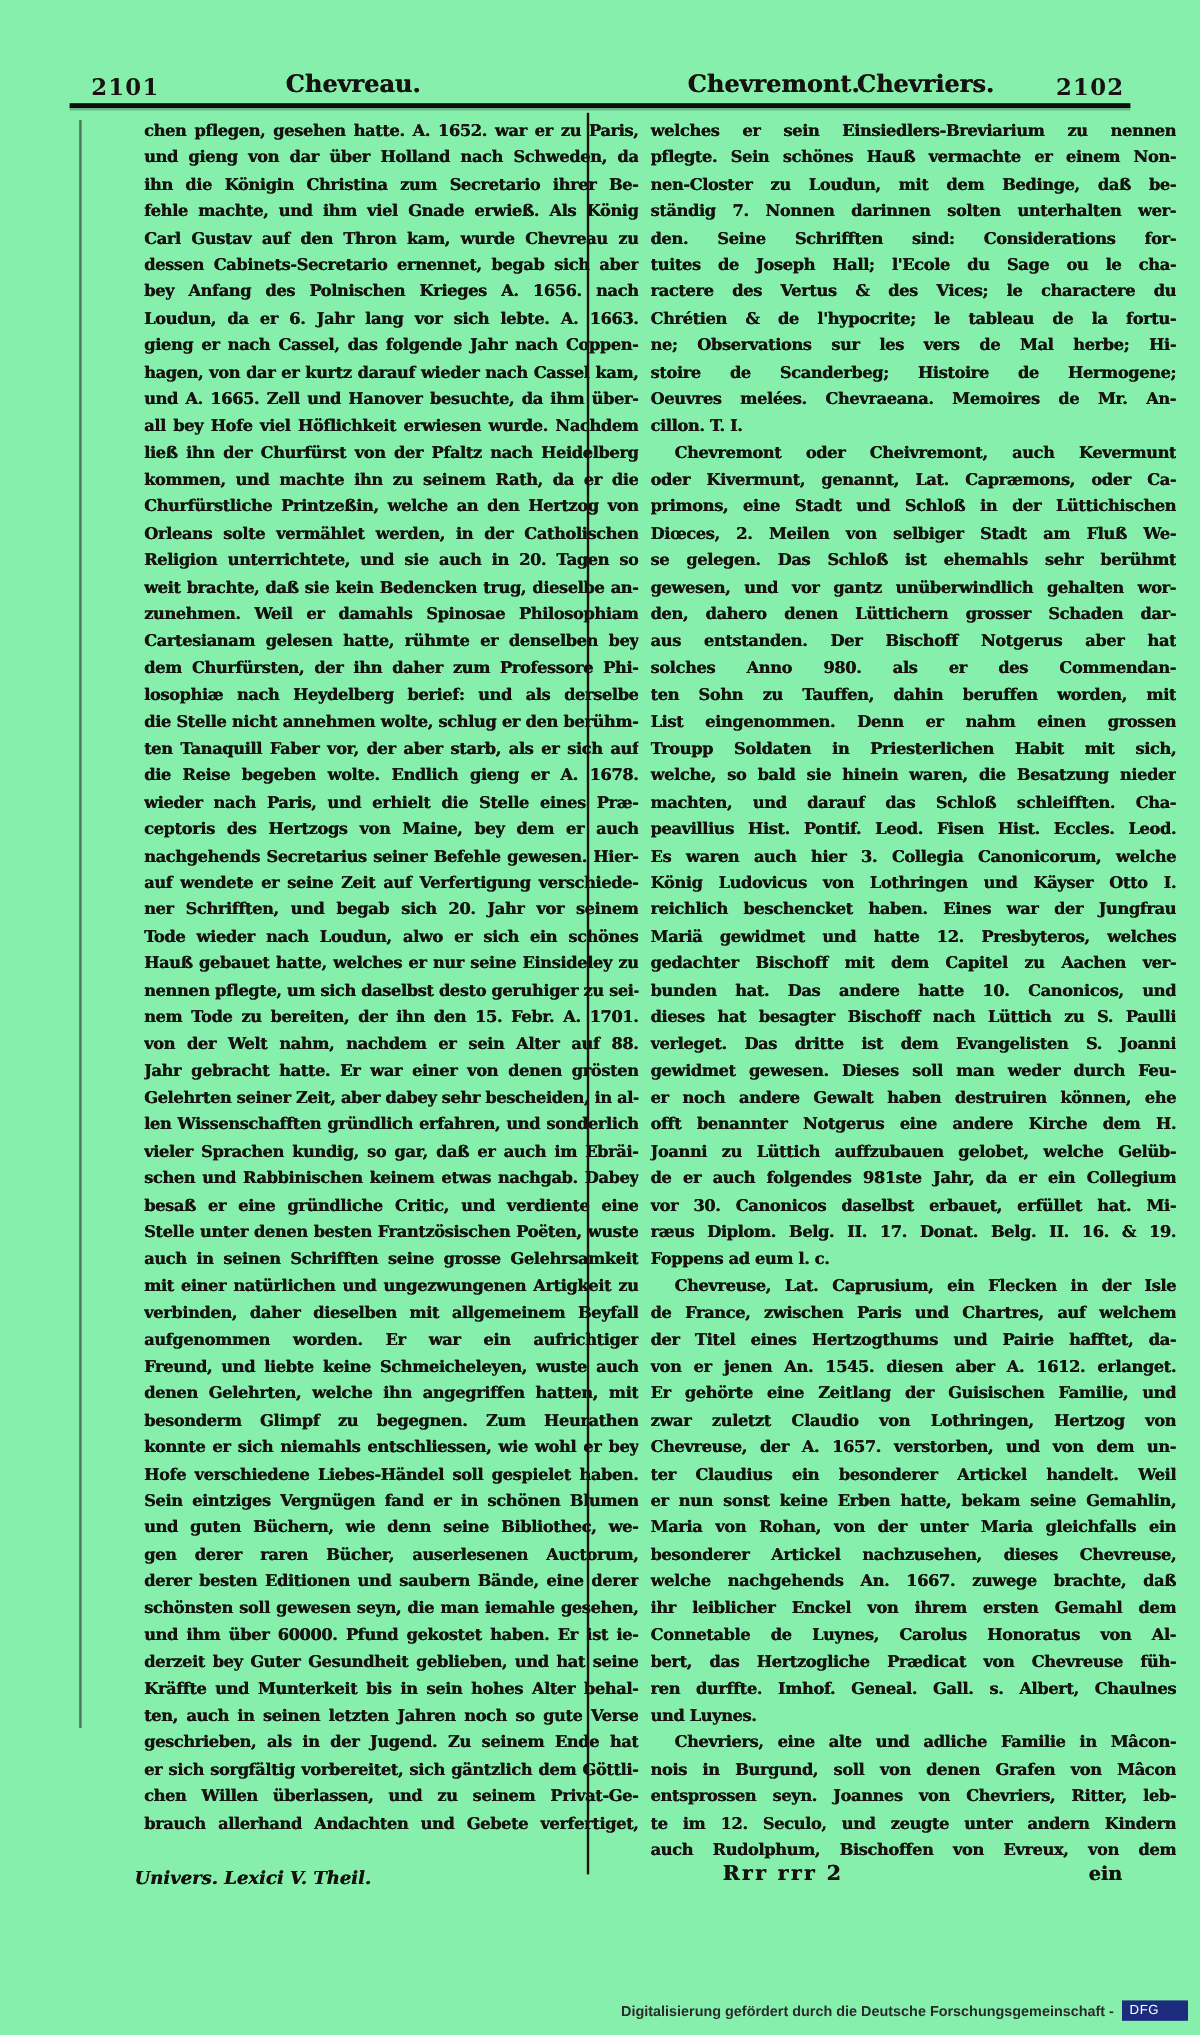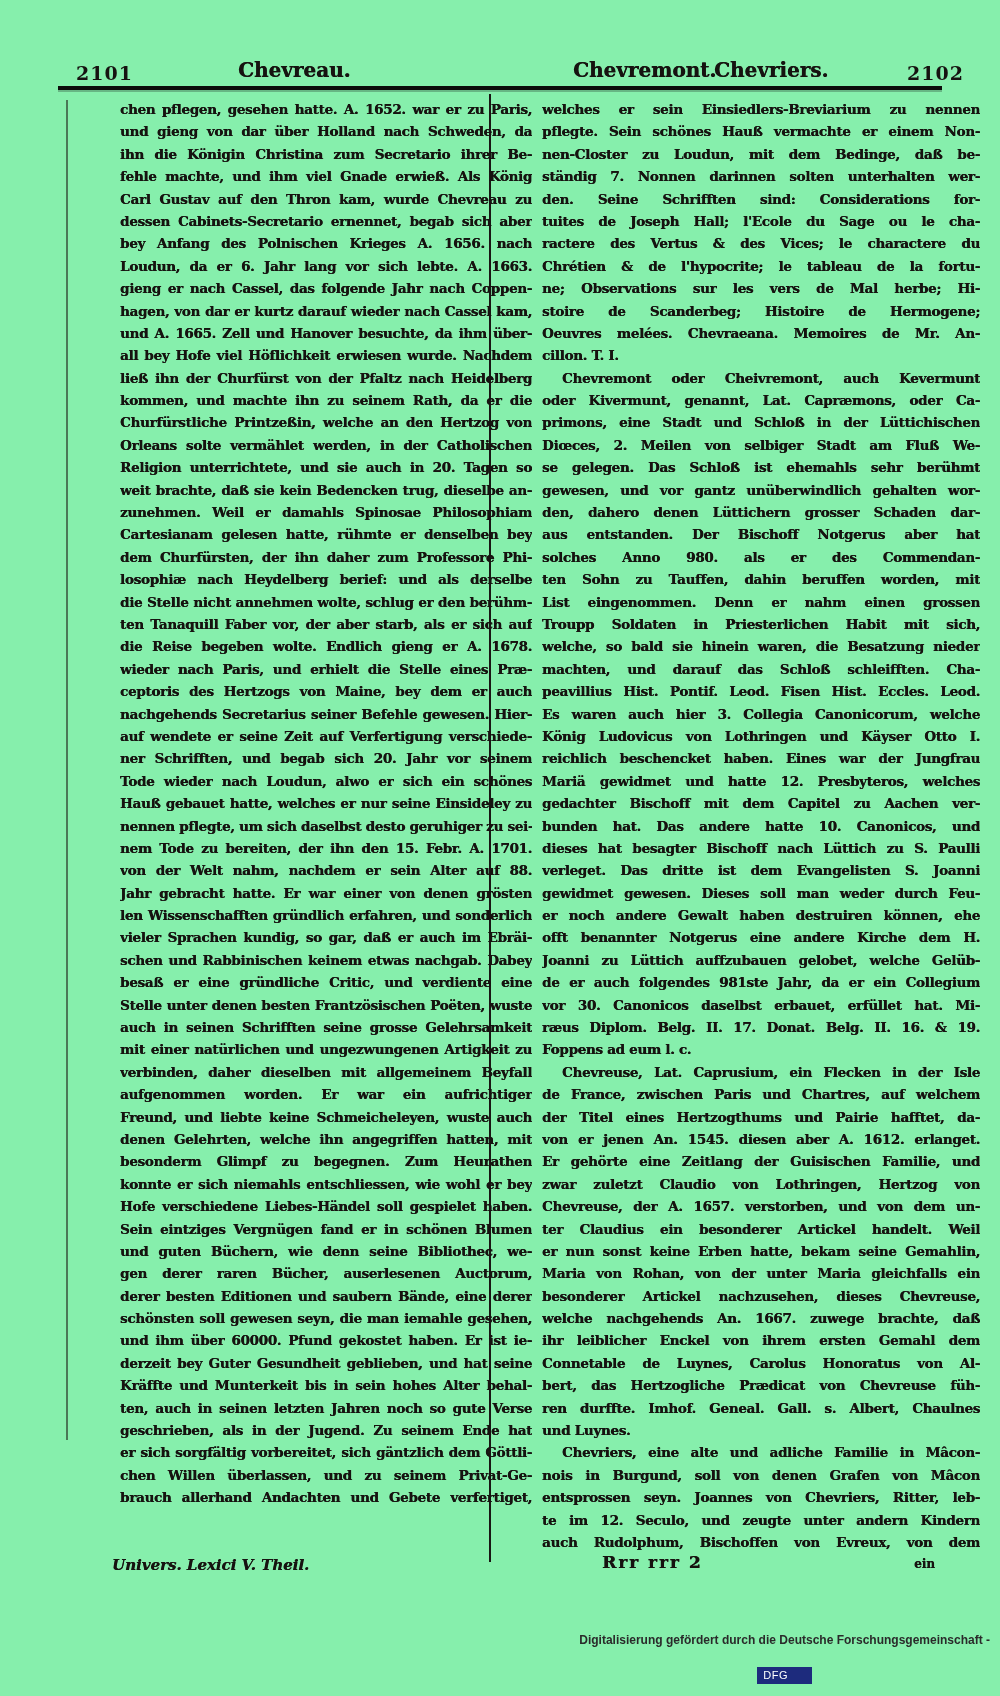--- a/index.html
+++ b/index.html
@@ -60,47 +60,46 @@
     position: absolute; left: 497px; top: 1552px; width: 438px;
     display: flex; align-items: baseline;
   }
   .signature {
     margin-left: 105px;
     font-size: 17px; font-weight: 700; letter-spacing: 2px;
     text-shadow: 0.4px 0 0 currentColor;
   }
   .catchword {
     margin-left: auto;
-    font-size: 12px; font-weight: 700;
+    font-size: 16px; font-weight: 700;
     text-shadow: 0.35px 0 0 currentColor;
   }
   
   .digi {
     position: absolute; right: 10px; bottom: 12px;
-    display: flex; align-items: center; gap: 20px;
+    display: flex; align-items: center; gap: 7px;
     font-family: "Liberation Sans", sans-serif;
-    flex-direction: column;
   }
   .digi-text { font-size: 12px; font-weight: 700; color: #2a2a2a; }
   .dfg-logo {
     display: inline-block;
     color: #ffffff; font-weight: 400; font-size: 11px;
     padding: 2px 24px 3px 6px; letter-spacing: 0.5px;
   }
 </style>
 </head>
 <body>
 
 <div class="page">
 
   <span class="hdr-item pagenum" style="left:76px; top:62px;">2101</span>
   <span class="hdr-item running" style="left:238px; top:58px;">Chevreau.</span>
   <span class="hdr-item running" style="left:573px; top:58px;">Chevremont.</span>
   <span class="hdr-item running" style="left:714px; top:58px;">Chevriers.</span>
-  <span class="hdr-item pagenum" style="left:907px; top:62px;">2102</span>
+  <span class="hdr-item pagenum" style="left:880px; top:62px;">2102</span>
 
   <div class="rule"></div>
   <div class="left-margin-line"></div>
   <div class="divider"></div>
 
   <div class="col left">
       <div class="line">chen pflegen, gesehen hatte. A. 1652. war er zu Paris,</div>
       <div class="line">und gieng von dar über Holland nach Schweden, da</div>
       <div class="line">ihn die Königin Christina zum Secretario ihrer Be-</div>
       <div class="line">fehle machte, und ihm viel Gnade erwieß. Als König</div>
@@ -129,20 +128,21 @@
       <div class="line">ceptoris des Hertzogs von Maine, bey dem er auch</div>
       <div class="line">nachgehends Secretarius seiner Befehle gewesen. Hier-</div>
       <div class="line">auf wendete er seine Zeit auf Verfertigung verschiede-</div>
       <div class="line">ner Schrifften, und begab sich 20. Jahr vor seinem</div>
       <div class="line">Tode wieder nach Loudun, alwo er sich ein schönes</div>
       <div class="line">Hauß gebauet hatte, welches er nur seine Einsideley zu</div>
       <div class="line">nennen pflegte, um sich daselbst desto geruhiger zu sei-</div>
       <div class="line">nem Tode zu bereiten, der ihn den 15. Febr. A. 1701.</div>
       <div class="line">von der Welt nahm, nachdem er sein Alter auf 88.</div>
       <div class="line">Jahr gebracht hatte. Er war einer von denen grösten</div>
+      <div class="line">Gelehrten seiner Zeit, aber dabey sehr bescheiden, in al-</div>
       <div class="line">len Wissenschafften gründlich erfahren, und sonderlich</div>
       <div class="line">vieler Sprachen kundig, so gar, daß er auch im Ebräi-</div>
       <div class="line">schen und Rabbinischen keinem etwas nachgab. Dabey</div>
       <div class="line">besaß er eine gründliche Critic, und verdiente eine</div>
       <div class="line">Stelle unter denen besten Frantzösischen Poëten, wuste</div>
       <div class="line">auch in seinen Schrifften seine grosse Gelehrsamkeit</div>
       <div class="line">mit einer natürlichen und ungezwungenen Artigkeit zu</div>
       <div class="line">verbinden, daher dieselben mit allgemeinem Beyfall</div>
       <div class="line">aufgenommen worden. Er war ein aufrichtiger</div>
       <div class="line">Freund, und liebte keine Schmeicheleyen, wuste auch</div>

